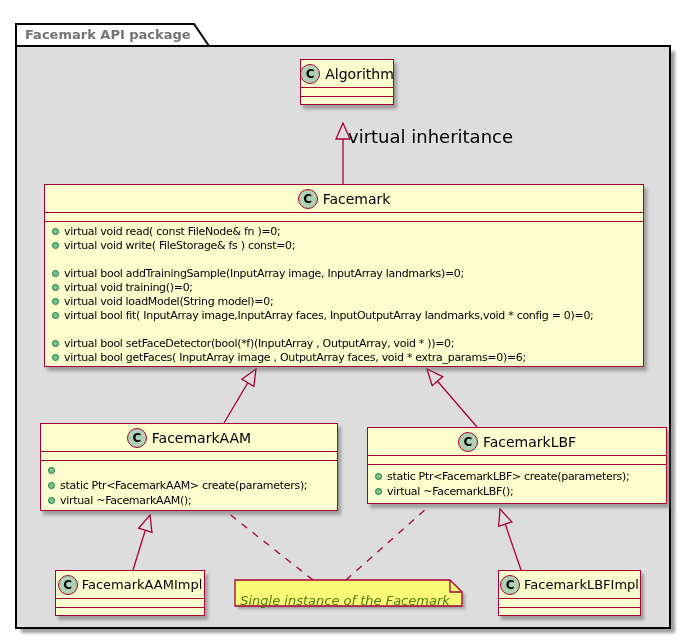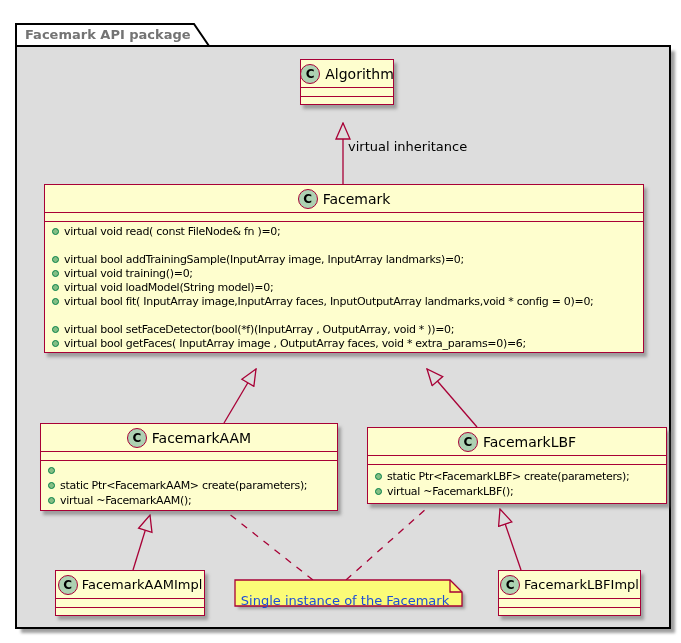--- a/index.html
+++ b/index.html
@@ -41,27 +41,27 @@
     font-size:11px; letter-spacing:-0.3px; color:#000; white-space:nowrap;
   }
   .aamlbf .mrow { height:15px; }
   .bullet {
     width:7px; height:7px; border-radius:50%; flex:0 0 auto;
     background:#84BE84; border:1.5px solid #038048; margin-right:5px;
   }
   .mrow.spacer .bullet { visibility:hidden; }
 
   .edge-label {
-    position:absolute; left:348px; top:139px; z-index:2;
-    font-size:13px; color:#000; white-space:nowrap;
+    position:absolute; left:348px; top:126px; z-index:2;
+    font-size:18px; color:#000; white-space:nowrap;
   }
   .note-text {
     position:absolute; left:237px; top:581px; width:216px; height:39px; z-index:3;
     display:flex; align-items:center; justify-content:center;
-    font-size:13px; color:#1d4ed8; white-space:nowrap;
+    font-size:13px; color:#4d7c0f; white-space:nowrap;font-style:italic;
   }
 </style>
 </head>
 <body>
 
 <div class="canvas">
 
   <svg class="layer" width="681" height="643" viewBox="0 0 681 643">
     <defs>
       <marker id="tri" markerUnits="userSpaceOnUse" markerWidth="18" markerHeight="16" viewBox="0 0 18 16" refX="17" refY="8" orient="auto">
@@ -107,20 +107,24 @@
     <div class="class-title">
       <span class="circ">C</span>
       <span>Facemark</span>
     </div>
     <div class="fields"></div>
     <div class="methods">
       <div class="mrow">
           <span class="bullet"></span>
           <span>virtual void read( const FileNode&amp; fn )=0;</span>
         </div>
+      <div class="mrow">
+          <span class="bullet"></span>
+          <span>virtual void write( FileStorage&amp; fs ) const=0;</span>
+        </div>
       <div class="mrow spacer">
           <span class="bullet"></span>
           <span></span>
         </div>
       <div class="mrow">
           <span class="bullet"></span>
           <span>virtual bool addTrainingSample(InputArray image, InputArray landmarks)=0;</span>
         </div>
       <div class="mrow">
           <span class="bullet"></span>

